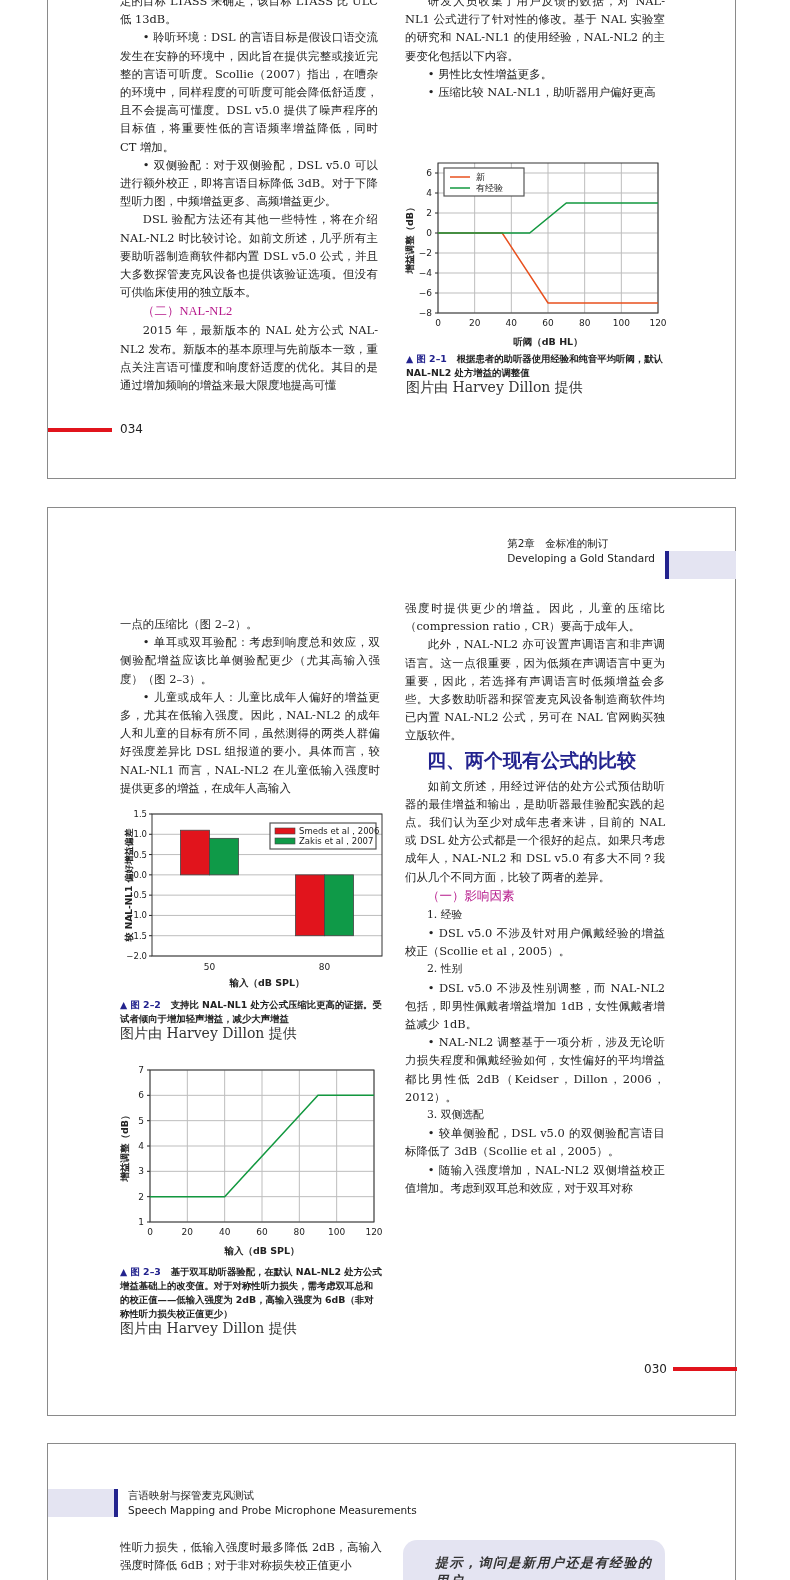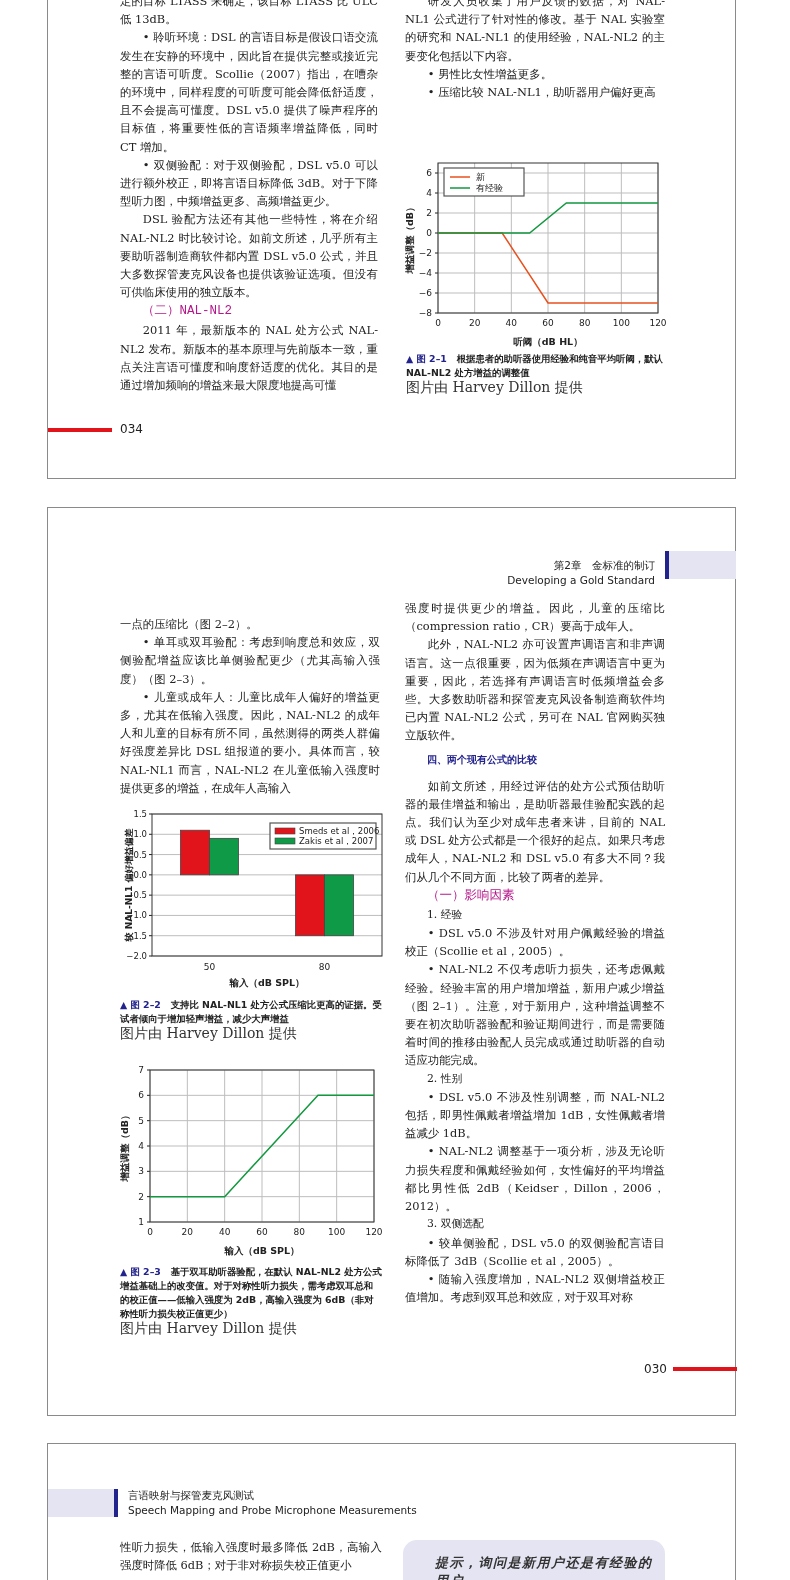--- a/index.html
+++ b/index.html
@@ -7,24 +7,24 @@
          font-family:"DejaVu Serif","Liberation Serif",serif; color:#222; }
   .page { position:absolute; left:47px; width:689px; background:#fff;
           border:1px solid #8a8a8a; box-sizing:border-box; }
   .page1 { top:-2px; height:481px; border-top:none; }
   .page2 { top:507px; height:909px; }
   .page3 { top:1443px; height:160px; border-bottom:none; }
 
   .col { position:absolute; font-size:11.4px; line-height:18.2px; text-align:justify; }
   .col p { margin:0; }
   .ind { text-indent:2em; }
-  .sub { color:#b5178a; font-family:Liberation Mono, monospace;
+  .sub { color:#b5178a; font-family:Liberation Serif, serif;
          font-size:12.5px; padding-left:22px; line-height:20px; }
-  .h2 { color:#23238e; font-family:Liberation Mono, monospace;
-        font-size:10px; font-weight:bold; padding-left:22px; line-height:28px; margin:2px 0 !important; }
+  .h2 { color:#23238e; font-family:Liberation Serif, serif;
+        font-size:19px; font-weight:bold; padding-left:22px; line-height:28px; margin:2px 0 !important; }
   .num { padding-left:22px; font-size:10.8px; }
 
   .caption { font-family:"DejaVu Sans","Liberation Sans",sans-serif; font-size:9.4px; line-height:14px; font-weight:bold; color:#222; }
   .caption .tri { color:#23238e; }
   .caption .fig { color:#23238e;margin-top:12px; }
   .credit { font-family:"DejaVu Serif","Liberation Serif",serif; font-size:14px; line-height:14px; font-weight:normal; color:#333; }
 
   .pageno { position:absolute; font-family:"DejaVu Sans","Liberation Sans",sans-serif; font-size:12px; color:#222; }
   .redbar { position:absolute; height:4px; background:#e1141c; }
 
@@ -40,21 +40,21 @@
 </head>
 <body>
 
 <div class="page page1">
   <div class="col" id="p1-left" style="left:72px; top:-6px; width:258px;">
       <p class="">定的目标 LTASS 来确定，该目标 LTASS 比 ULC 低 13dB。</p>
       <p class="ind">• 聆听环境：DSL 的言语目标是假设口语交流发生在安静的环境中，因此旨在提供完整或接近完整的言语可听度。Scollie（2007）指出，在嘈杂的环境中，同样程度的可听度可能会降低舒适度，且不会提高可懂度。DSL v5.0 提供了噪声程序的目标值，将重要性低的言语频率增益降低，同时 CT 增加。</p>
       <p class="ind">• 双侧验配：对于双侧验配，DSL v5.0 可以进行额外校正，即将言语目标降低 3dB。对于下降型听力图，中频增益更多、高频增益更少。</p>
       <p class="ind">DSL 验配方法还有其他一些特性，将在介绍 NAL-NL2 时比较讨论。如前文所述，几乎所有主要助听器制造商软件都内置 DSL v5.0 公式，并且大多数探管麦克风设备也提供该验证选项。但没有可供临床使用的独立版本。</p>
       <p class="sub">（二）NAL-NL2</p>
-      <p class="ind">2011 年，最新版本的 NAL 处方公式 NAL-NL2 发布。新版本的基本原理与先前版本一致，重点关注言语可懂度和响度舒适度的优化。其目的是通过增加频响的增益来最大限度地提高可懂</p>
+      <p class="ind">2015 年，最新版本的 NAL 处方公式 NAL-NL2 发布。新版本的基本原理与先前版本一致，重点关注言语可懂度和响度舒适度的优化。其目的是通过增加频响的增益来最大限度地提高可懂</p>
     </div>
   <div class="col" id="p1-right" style="left:357px; top:-6px; width:260px;">
       <p class="ind">研发人员收集了用户反馈的数据，对 NAL-NL1 公式进行了针对性的修改。基于 NAL 实验室的研究和 NAL-NL1 的使用经验，NAL-NL2 的主要变化包括以下内容。</p>
       <p class="ind">• 男性比女性增益更多。</p>
       <p class="ind">• 压缩比较 NAL-NL1，助听器用户偏好更高</p>
     </div>
 
   <svg id="fig21" style="position:absolute; left:353px; top:160px;" width="270" height="190">
       <line x1="37" y1="5" x2="37" y2="155" stroke="#bdbdbd" stroke-width="1"></line>
       <text x="37" y="168" font-size="9" text-anchor="middle" fill="#222">0</text>
@@ -113,39 +113,38 @@
     <div class="credit">图片由 Harvey Dillon 提供</div>
   </div>
 
   <div class="redbar" style="left:0; top:430px; width:64px;"></div>
   <div class="pageno" style="left:72px; top:424px;">034</div>
 </div>
 
 <div class="page page2">
   <div class="hdr-band" style="left:621px; top:43px; width:67px; height:28px;"></div>
   <div class="hdr-mark" style="left:617px; top:43px; height:28px;"></div>
-  <div class="hdr" style="right:80px; top:50px; text-align:right;">
+  <div class="hdr" style="right:80px; top:28px; ">
     <div>第2章　金标准的制订</div>
     <div>Developing a Gold Standard</div>
   </div>
 
   <div class="col" id="p2-left" style="left:72px; top:91px; width:260px;margin-top:16px;">
       <p class="">一点的压缩比（图 2–2）。</p>
       <p class="ind">• 单耳或双耳验配：考虑到响度总和效应，双侧验配增益应该比单侧验配更少（尤其高输入强度）（图 2–3）。</p>
       <p class="ind">• 儿童或成年人：儿童比成年人偏好的增益更多，尤其在低输入强度。因此，NAL-NL2 的成年人和儿童的目标有所不同，虽然测得的两类人群偏好强度差异比 DSL 组报道的要小。具体而言，较 NAL-NL1 而言，NAL-NL2 在儿童低输入强度时提供更多的增益，在成年人高输入</p>
     </div>
   <div class="col" id="p2-right" style="left:357px; top:91px; width:260px;">
       <p class="">强度时提供更少的增益。因此，儿童的压缩比（compression ratio，CR）要高于成年人。</p>
       <p class="ind">此外，NAL-NL2 亦可设置声调语言和非声调语言。这一点很重要，因为低频在声调语言中更为重要，因此，若选择有声调语言时低频增益会多些。大多数助听器和探管麦克风设备制造商软件均已内置 NAL-NL2 公式，另可在 NAL 官网购买独立版软件。</p>
       <p class="h2">四、两个现有公式的比较</p>
       <p class="ind">如前文所述，用经过评估的处方公式预估助听器的最佳增益和输出，是助听器最佳验配实践的起点。我们认为至少对成年患者来讲，目前的 NAL 或 DSL 处方公式都是一个很好的起点。如果只考虑成年人，NAL-NL2 和 DSL v5.0 有多大不同？我们从几个不同方面，比较了两者的差异。</p>
       <p class="sub">（一）影响因素</p>
       <p class="num">1. 经验</p>
       <p class="ind">• DSL v5.0 不涉及针对用户佩戴经验的增益校正（Scollie et al，2005）。</p>
-      <p class="ind">• NAL-NL2 不仅考虑听力损失，还考虑佩戴经验。经验丰富的用户增加增益，新用户减少增益（图 2–1）。注意，对于新用户，这种增益调整不要在初次助听器验配和验证期间进行，而是需要随着时间的推移由验配人员完成或通过助听器的自动适应功能完成。</p>
       <p class="num">2. 性别</p>
       <p class="ind">• DSL v5.0 不涉及性别调整，而 NAL-NL2 包括，即男性佩戴者增益增加 1dB，女性佩戴者增益减少 1dB。</p>
       <p class="ind">• NAL-NL2 调整基于一项分析，涉及无论听力损失程度和佩戴经验如何，女性偏好的平均增益都比男性低 2dB（Keidser，Dillon，2006，2012）。</p>
       <p class="num">3. 双侧选配</p>
       <p class="ind">• 较单侧验配，DSL v5.0 的双侧验配言语目标降低了 3dB（Scollie et al，2005）。</p>
       <p class="ind">• 随输入强度增加，NAL-NL2 双侧增益校正值增加。考虑到双耳总和效应，对于双耳对称</p>
     </div>
 
   <svg id="fig22" style="position:absolute; left:72px; top:298px;" width="272" height="190">
       <line x1="32" y1="150" x2="262" y2="150" stroke="#bdbdbd" stroke-width="1"></line>

